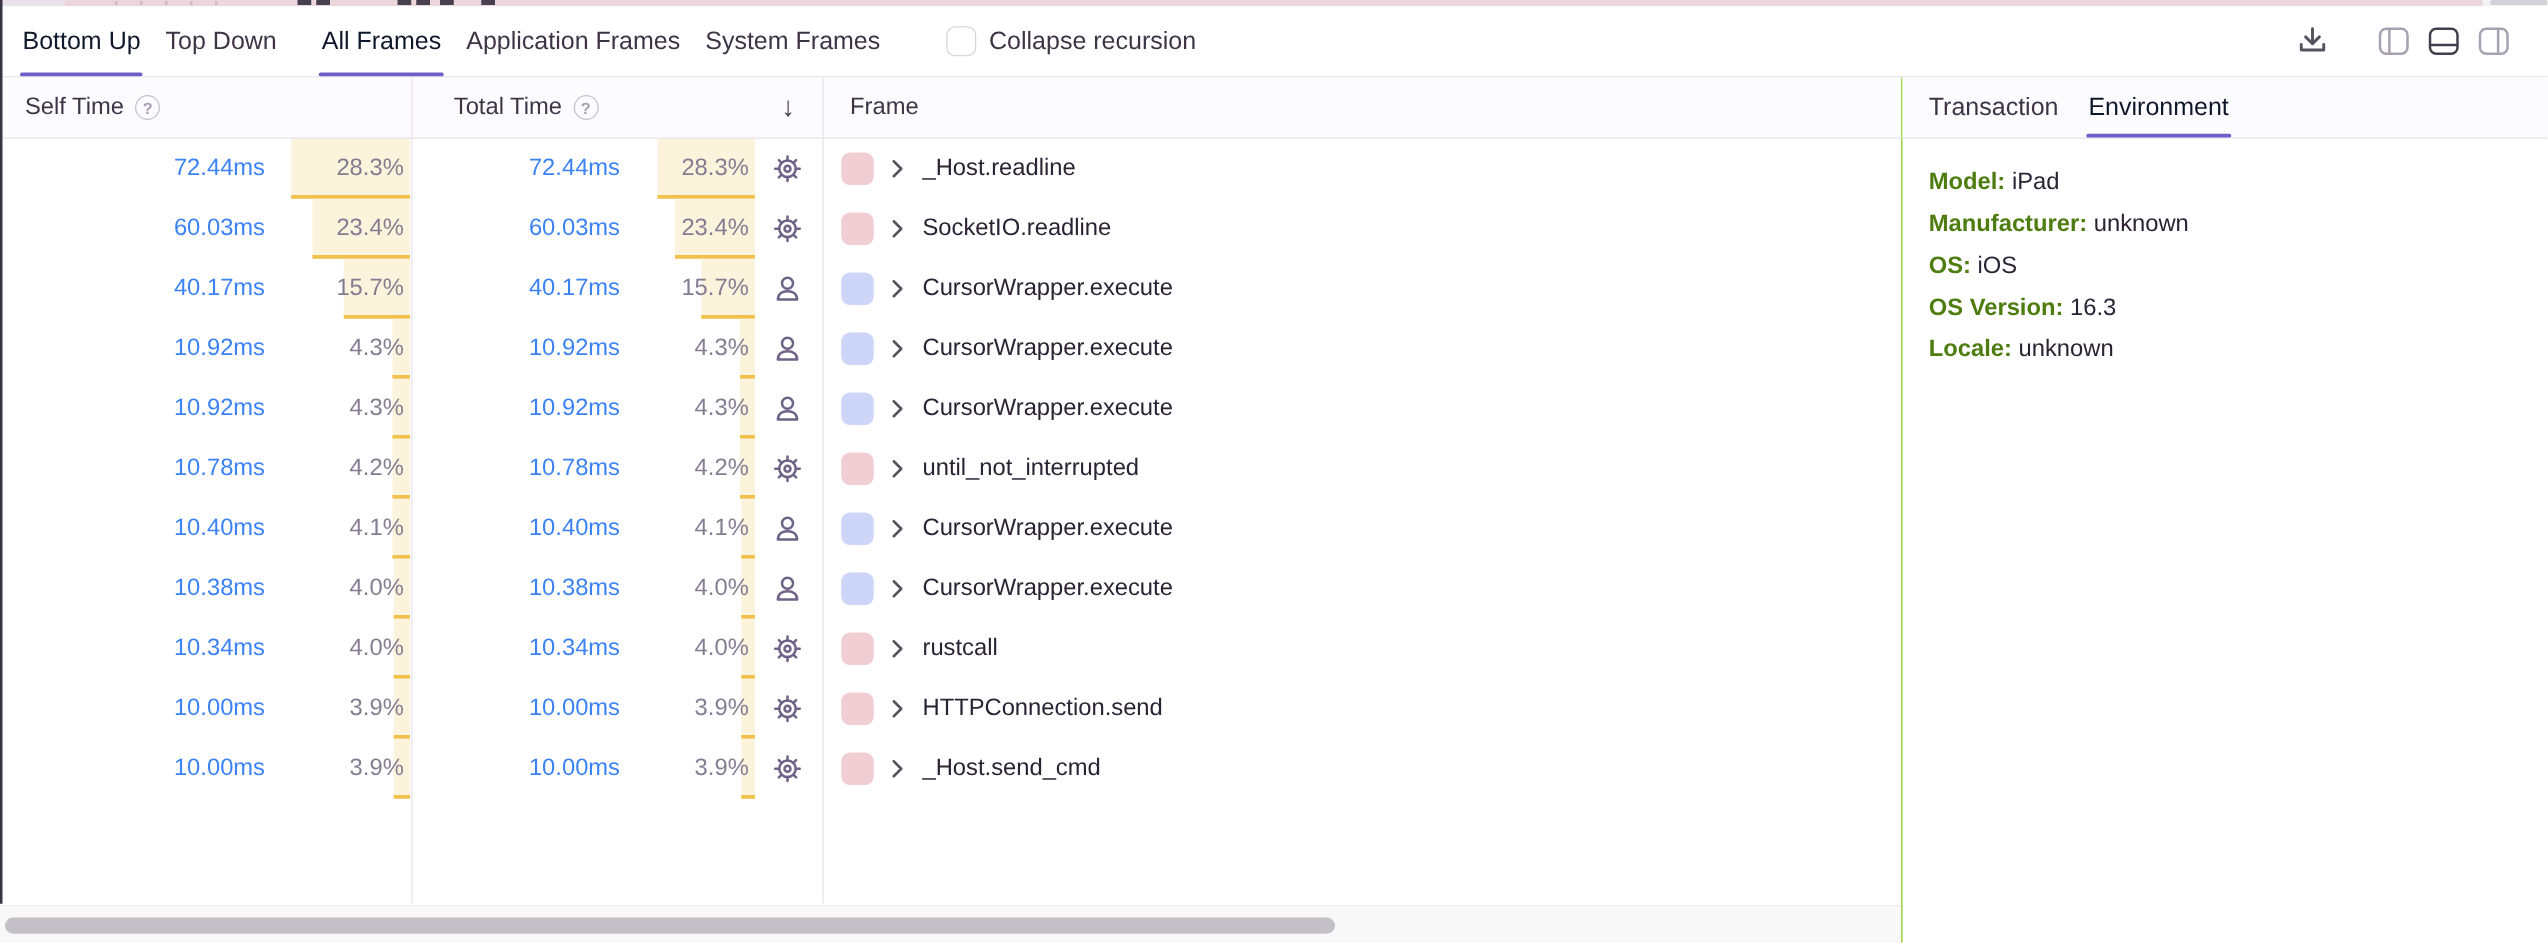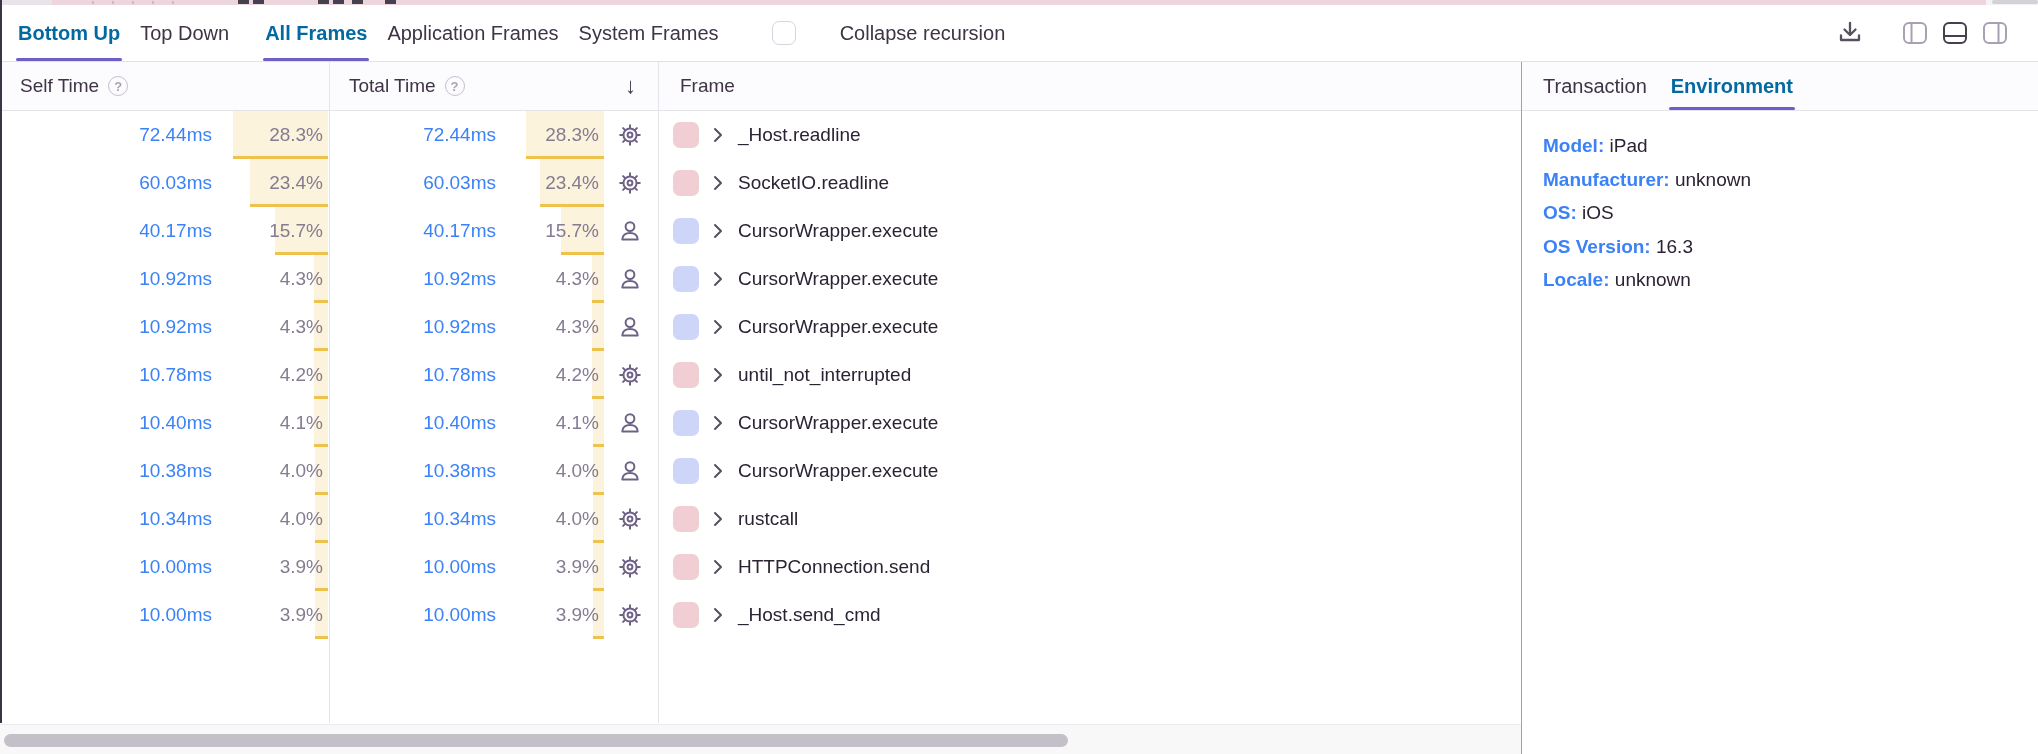--- a/index.html
+++ b/index.html
@@ -17,42 +17,42 @@
   .strip-tick  { position:absolute; top:1px; height:3px; width:2px; background:#cbbac6; }
   .left-edge-line { position:absolute; top:0; left:0; width:2px; height:723px; background:#3b3442; z-index:6; }
 
   
   .toolbar {
     position:absolute; top:5px; left:0; width:2038px; height:57px;
     display:flex; align-items:center; padding-left:18px;
     border-bottom:1px solid #e4e0e8; background:#fff; font-size:20px; color:#3e3446;
   }
   .tab { position:relative; height:100%; display:flex; align-items:center; margin-right:20px; cursor:pointer; white-space:nowrap; }
-  .tab.active { font-weight:700; color:#0369a1; }
+  .tab.active { font-weight:400; color:#0f172a; }
   .tab.active::after { content:""; position:absolute; left:-2px; right:-2px; bottom:0; height:3px; background:var(--c-accent,#6c5fc7); border-radius:2px; }
   .tab-group-frames { margin-left:16px; display:flex; height:100%; }
-  .checkbox-wrap { display:flex; align-items:center; margin-left:33px; cursor:pointer;gap:34px; }
+  .checkbox-wrap { display:flex; align-items:center; margin-left:33px; cursor:pointer; }
   .checkbox { width:24px; height:24px; border:1.5px solid #d9d4de; border-radius:7px; background:#fff; }
   .checkbox-label { margin-left:10px; color:#3e3446; }
   .toolbar-right { margin-left:auto; display:flex; align-items:center; padding-right:30px; }
   .icon-btn { display:flex; align-items:center; justify-content:center; cursor:pointer; }
   .icon-btn + .icon-btn { margin-left:14px; }
   .icon-btn.download { margin-right:24px; }
 
   
   .vline { position:absolute; top:62px; height:661px; width:1px; background:#e7e3ea; z-index:4; }
   .vline.v1 { left:329px; } .vline.v2 { left:658px; }
 
   .table-header {
     position:absolute; top:62px; left:0; width:1521px; height:49px;
     display:flex; background:#fcfbfd; border-bottom:1px solid #e6e2ea; color:#3e3446; z-index:2;
   }
   .hcell { display:flex; align-items:center; }
   .hcell-self  { width:329px; padding-left:20px; }
-  .hcell-total { width:329px; padding-left:20px; position:relative; }
+  .hcell-total { width:329px; padding-left:34px; position:relative; }
   .hcell-frame { flex:1; padding-left:22px; }
   .help-icon {
     width:20px; height:20px; margin-left:9px; border:1.5px solid #c6bfd0; border-radius:50%;
     display:inline-flex; align-items:center; justify-content:center;
     font-size:13px; font-weight:700; color:#aaa1b5; cursor:pointer;
   }
   .sort-arrow { position:absolute; right:22px; font-size:22px; color:#433c4b; cursor:pointer; }
 
   .rows { position:absolute; top:111px; left:0; width:1521px; z-index:1; }
   .row { display:flex; height:48px; }
@@ -75,21 +75,21 @@
   
   .hscroll { position:absolute; top:724px; left:0; width:1521px; height:30px; background:#f9f8f9; border-top:1px solid #edebef; z-index:5; }
   .hscroll-thumb { position:absolute; left:4px; top:9px; width:1064px; height:13px; border-radius:7px; background:#c3c0c7; cursor:pointer; }
 
   
   .panel { position:absolute; top:62px; left:1521px; width:517px; height:692px; background:#fff; border-left:1px solid #84cc16; z-index:5; }
   .panel-tabs { height:49px; display:flex; align-items:center; padding-left:21px; background:#fcfbfd; border-bottom:1px solid #e6e2ea; font-size:20px; color:#3e3446; }
   .panel-tabs .tab { margin-right:24px; }
   .panel-details { padding:18px 21px; line-height:33.5px; font-size:19px; }
   .detail-row { white-space:nowrap; }
-  .detail-label { font-weight:700; color:#3b82f6; }
+  .detail-label { font-weight:700; color:#4d7c0f; }
   .detail-value { color:#2b2233; }
 
   svg { display:block; }
 </style>
 </head>
 <body>
 
 <div class="minimap-strip">
   <div class="strip-gray"></div>
   <div class="strip-pink"></div>

